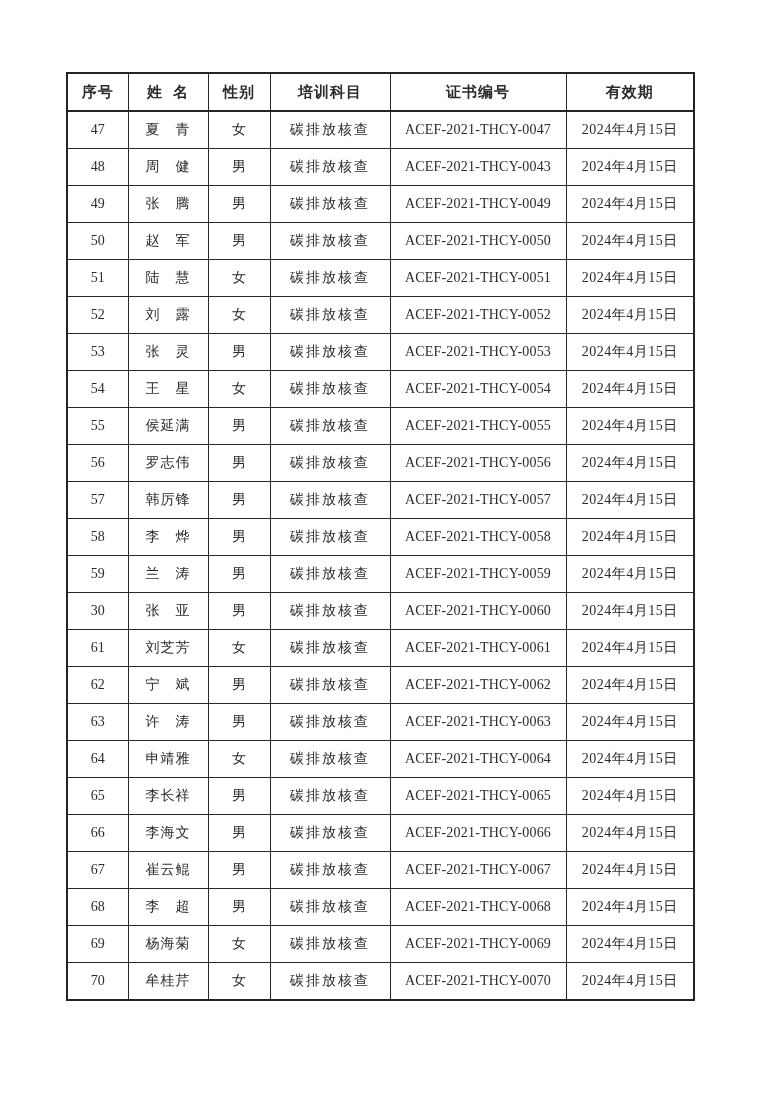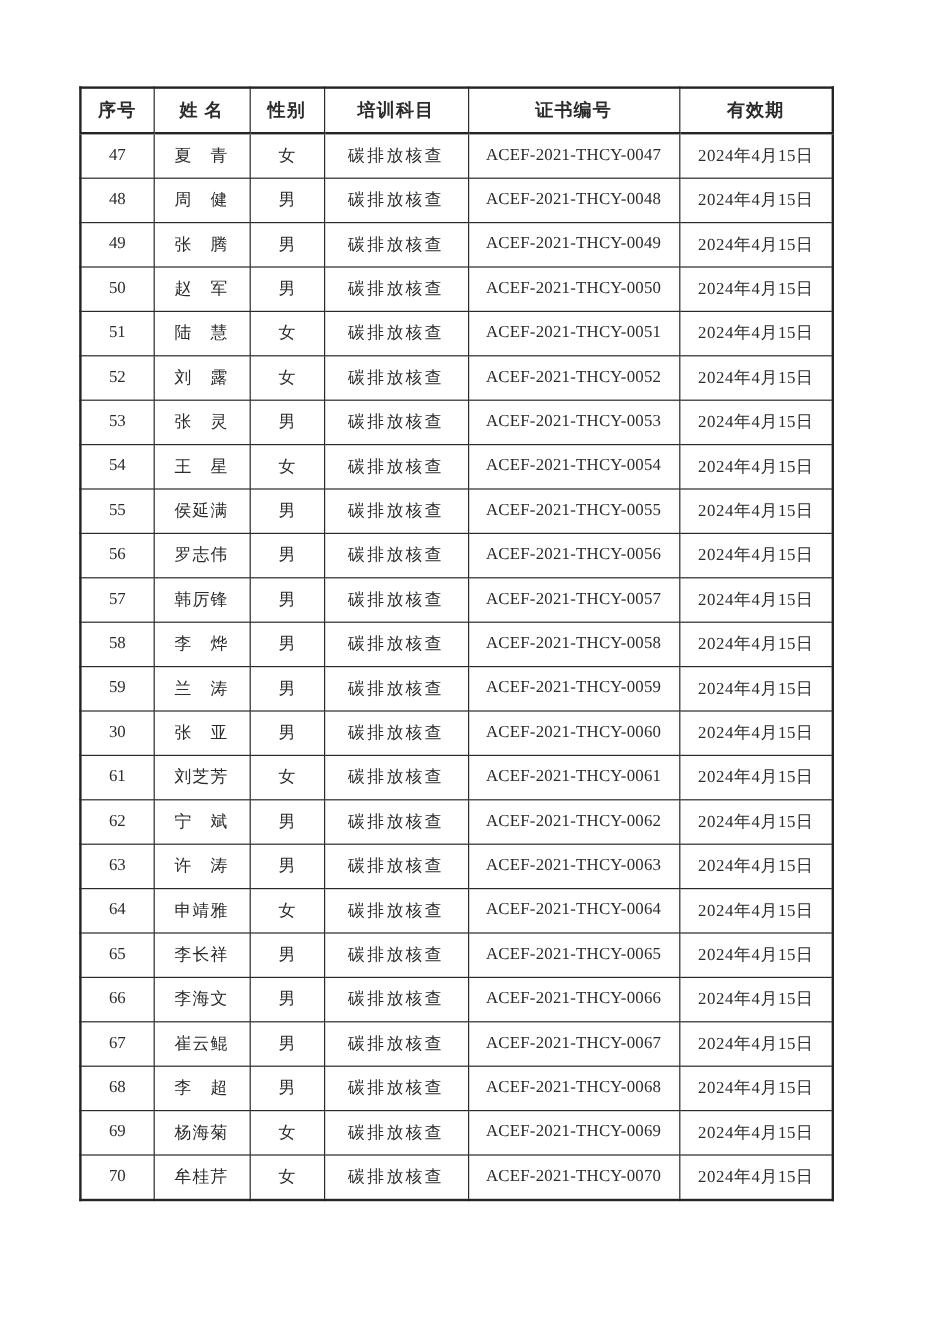--- a/index.html
+++ b/index.html
@@ -37,20 +37,21 @@
     padding: 0;
     overflow: hidden;
     white-space: nowrap;
   }
   .cert-table thead th {
     height: 36px;
     font-size: 15px;
     font-weight: bold;
     letter-spacing: 1px;
     border-bottom: 2px solid #242424;
+    font-family: Liberation Mono, monospace;
   }
   .cert-table tbody td {
     height: 36px;
     font-size: 14px;
   }
   col.c-index    { width: 61px; }
   col.c-name     { width: 80px; }
   col.c-gender   { width: 62px; }
   col.c-subject  { width: 120px; }
   col.c-cert_no  { width: 176px; }
@@ -91,21 +92,21 @@
           <td class="col-gender">女</td>
           <td class="col-subject">碳排放核查</td>
           <td class="col-cert_no">ACEF-2021-THCY-0047</td>
           <td class="col-validity">2024年4月15日</td>
         </tr>
         <tr>
           <td class="col-index">48</td>
           <td class="col-name">周　健</td>
           <td class="col-gender">男</td>
           <td class="col-subject">碳排放核查</td>
-          <td class="col-cert_no">ACEF-2021-THCY-0048</td>
+          <td class="col-cert_no">ACEF-2021-THCY-0043</td>
           <td class="col-validity">2024年4月15日</td>
         </tr>
         <tr>
           <td class="col-index">49</td>
           <td class="col-name">张　腾</td>
           <td class="col-gender">男</td>
           <td class="col-subject">碳排放核查</td>
           <td class="col-cert_no">ACEF-2021-THCY-0049</td>
           <td class="col-validity">2024年4月15日</td>
         </tr>

